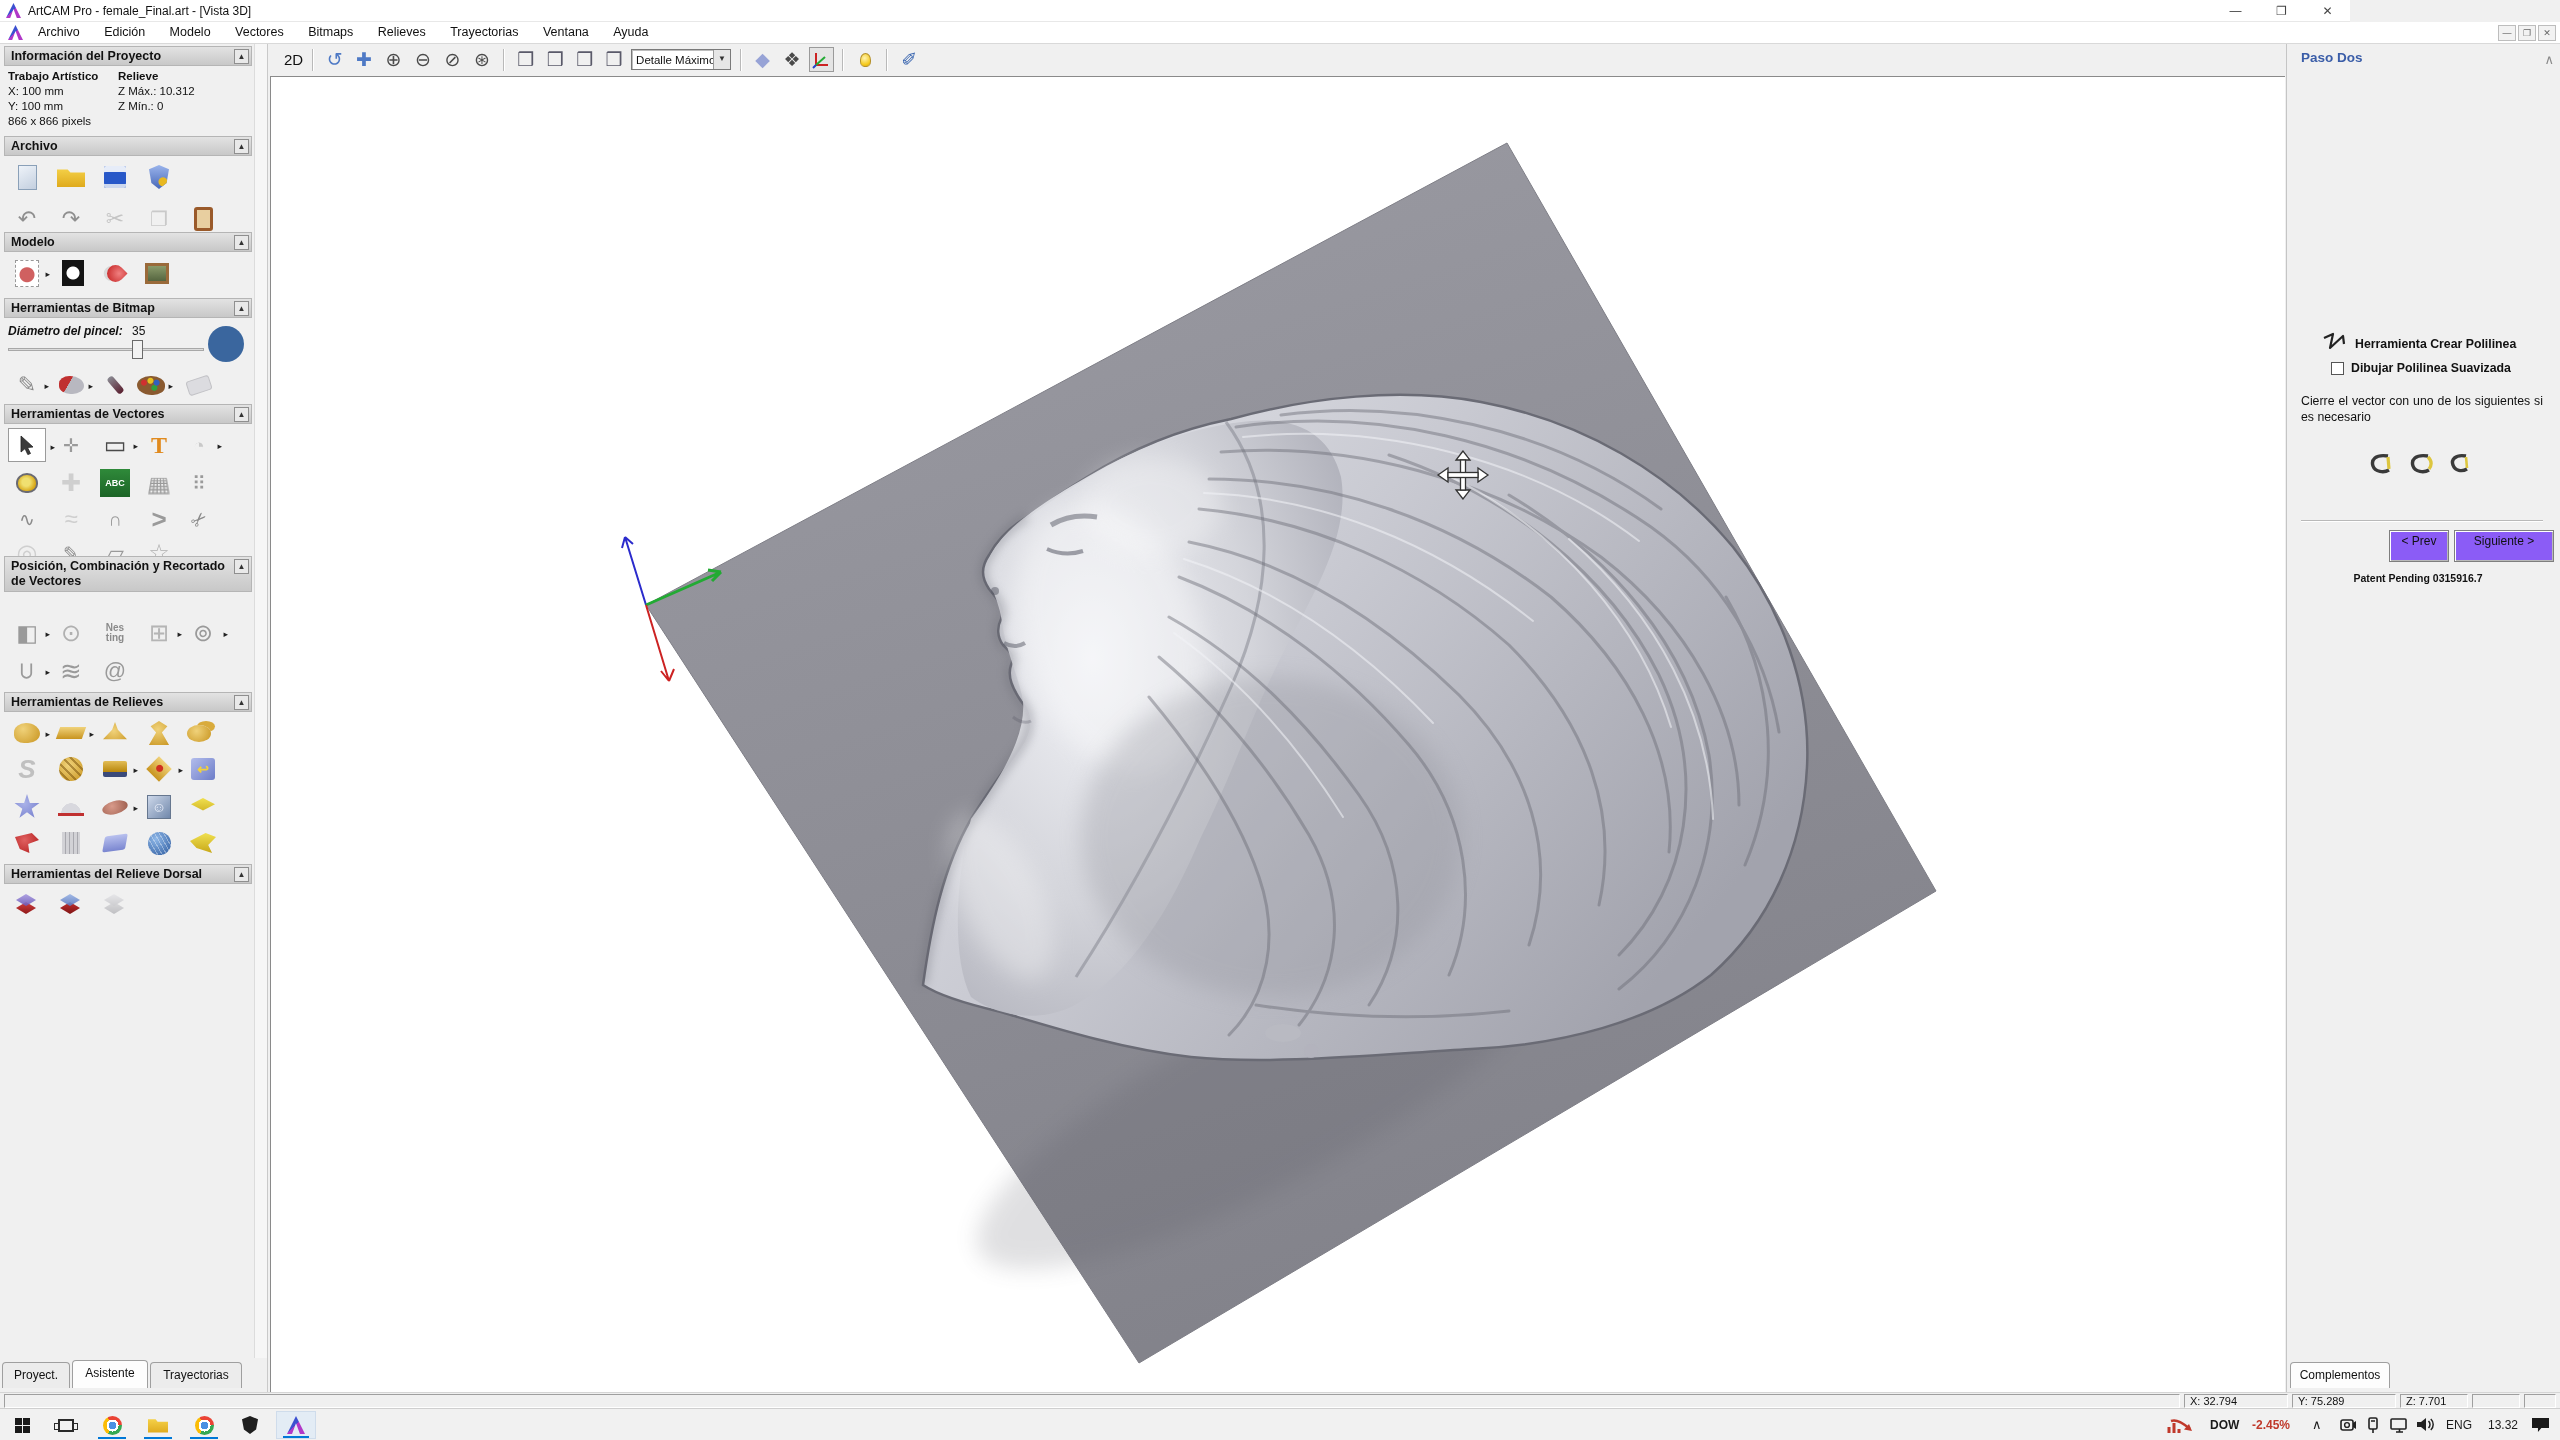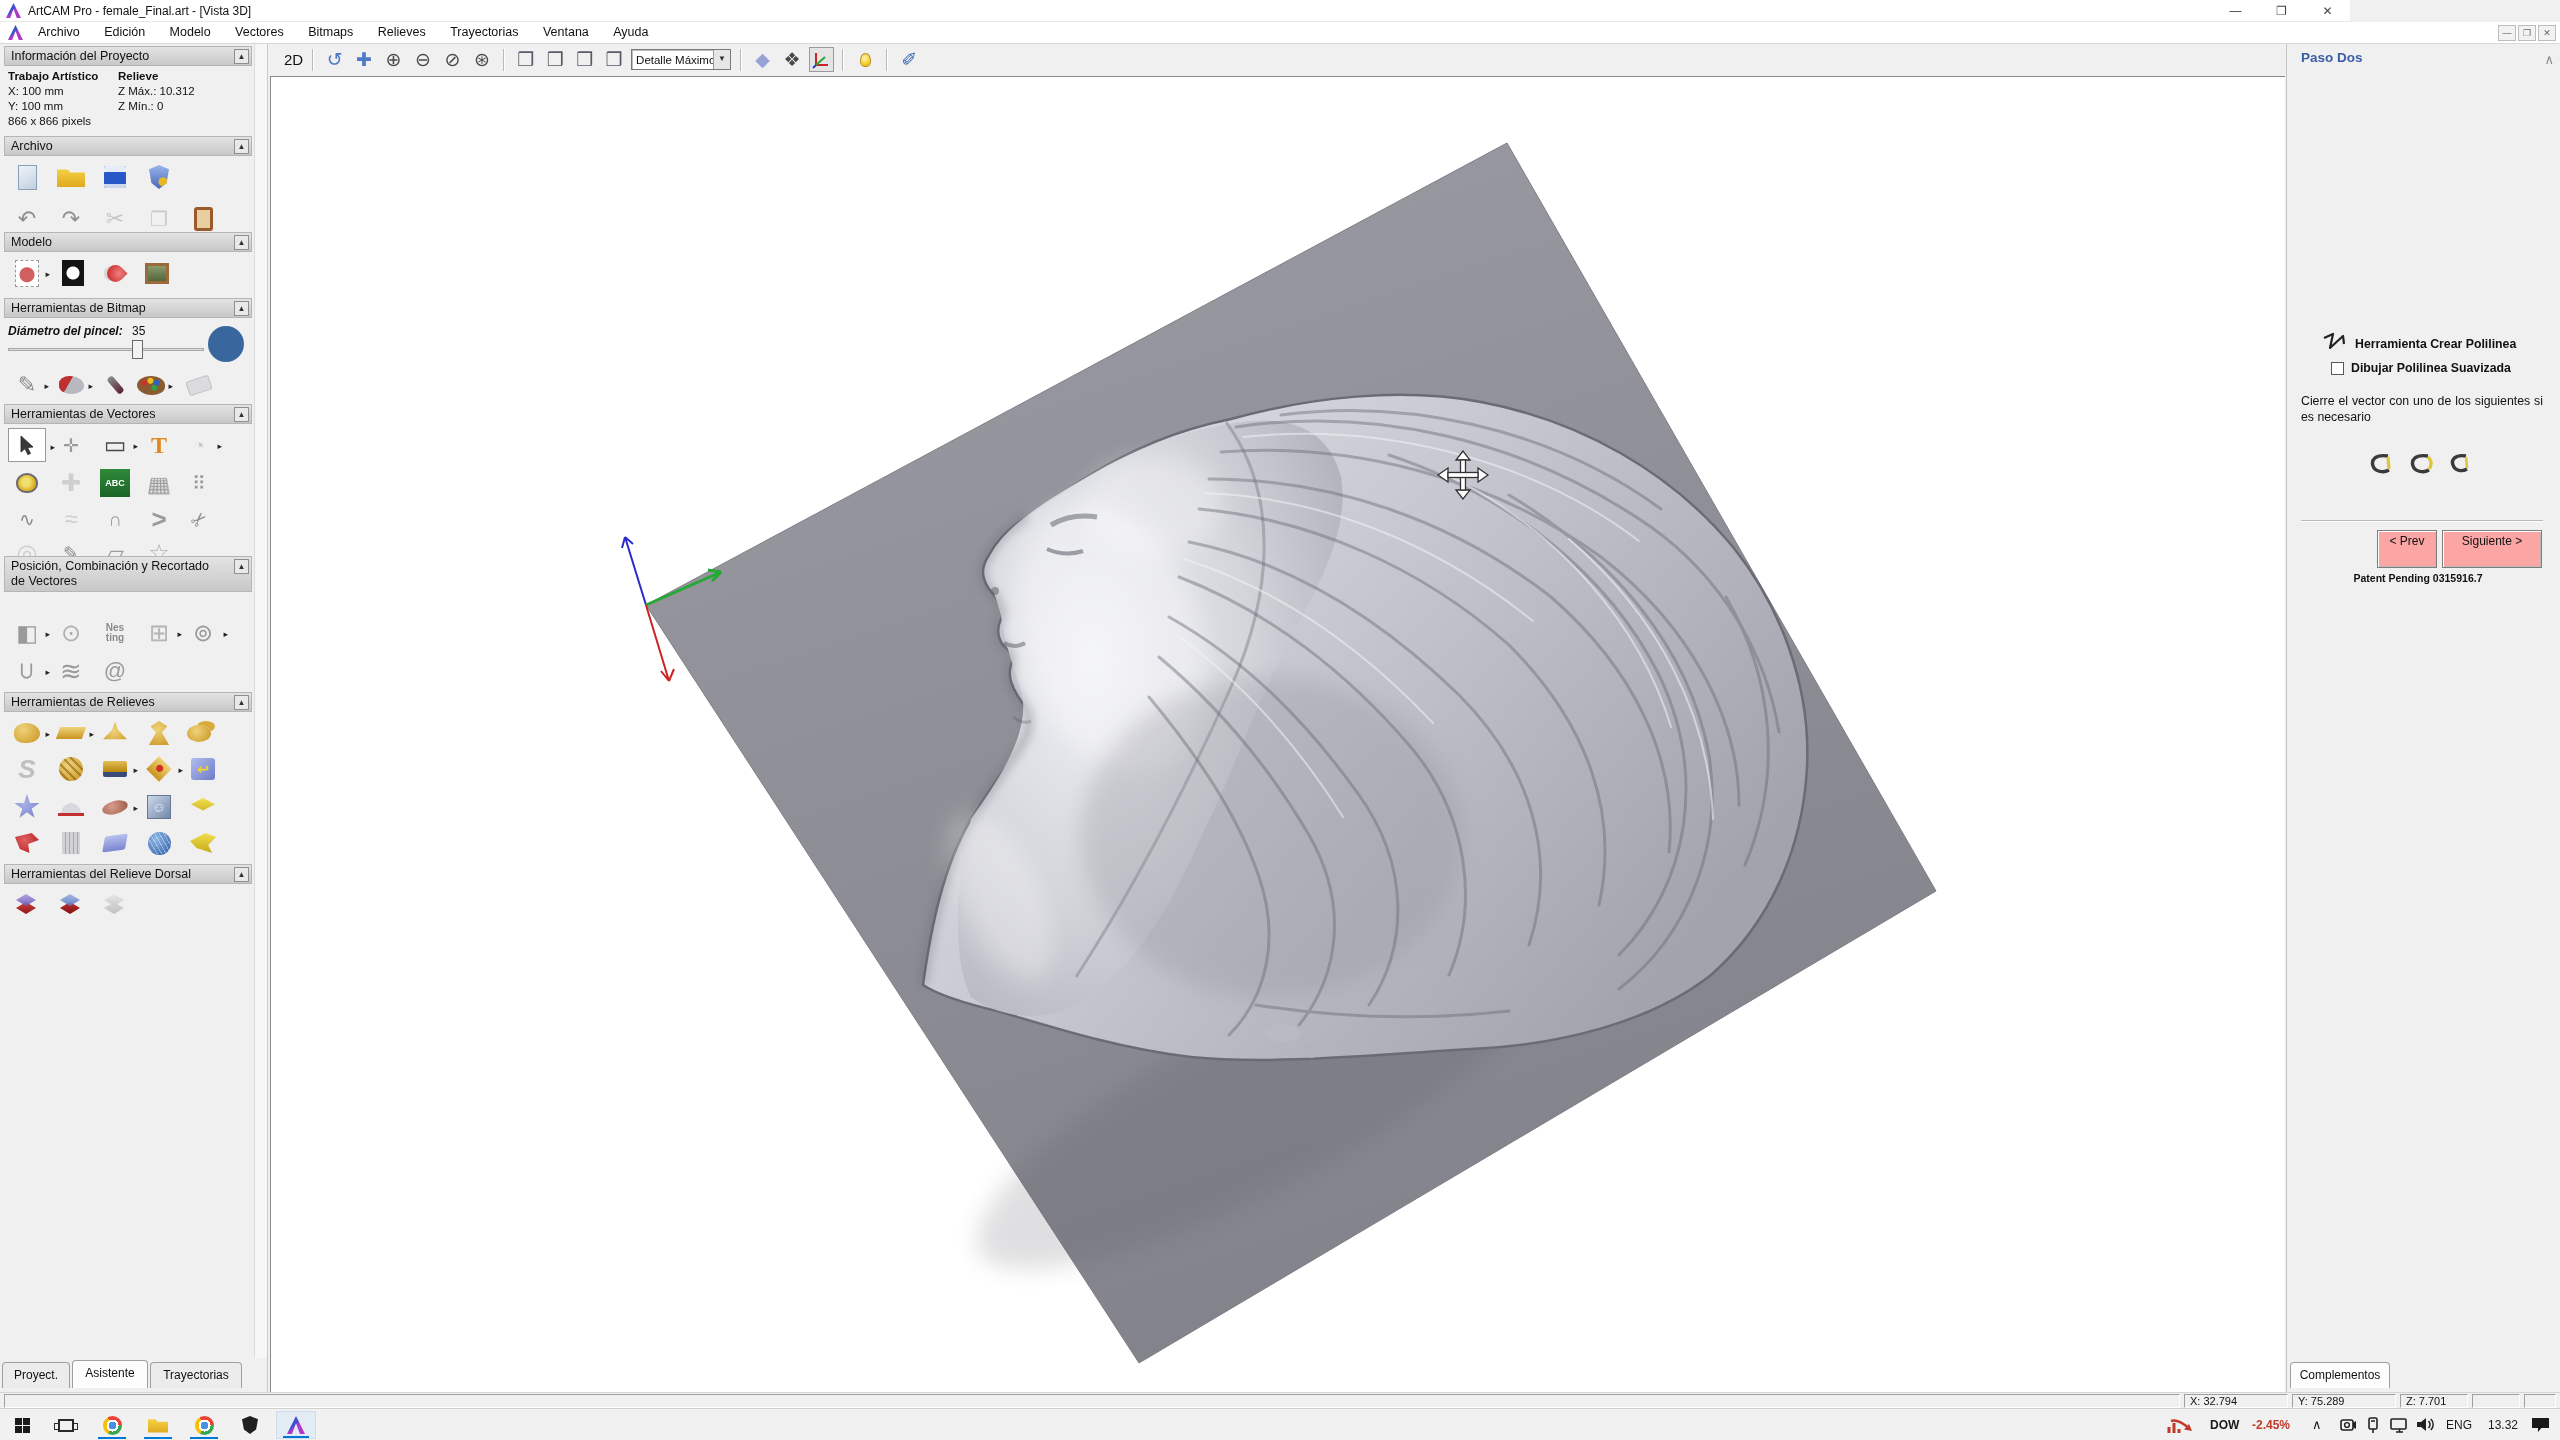--- a/index.html
+++ b/index.html
@@ -11,21 +11,21 @@
   #titlebar { left:0; top:0; width:2350px; height:22px; background:#ffffff; border-bottom:1px solid #e8e8e8; }
   #titlebar .t { position:absolute; left:28px; top:4px; font-size:12px; color:#111; }
   .wbtn { position:absolute; top:0; width:45px; height:22px; text-align:center; line-height:22px; font-size:12px; color:#444; }
   #menubar { left:0; top:22px; width:2560px; height:22px; background:#ffffff; border-bottom:1px solid #d9d9d9; }
   .menuitem { position:relative; display:inline-block; padding:3px 10px; font-size:12.5px; color:#111; }
   .mdibtn { position:absolute; top:3px; width:18px; height:16px; background:#f2f2f2; border:1px solid #bdbdbd; font-size:9px; color:#555; text-align:center; line-height:14px; }
 
   
   #sidebar { left:0; top:44px; width:268px; height:1348px; background:#f0f0f0; border-right:1px solid #c9c9c9; }
   .sechead { left:4px; width:248px; height:20px; background:linear-gradient(#e3e3e3,#c8c8c8); border:1px solid #b5b5b5; }
-  .sechead .tt { position:absolute; left:6px; top:2px; font-size:12.5px; font-weight:normal; color:#111; white-space:pre-line; line-height:15px; }
+  .sechead .tt { position:absolute; left:6px; top:2px; font-size:12.5px; font-weight:bold; color:#111; white-space:pre-line; line-height:15px; }
   .collapse { position:absolute; right:2px; top:2px; width:15px; height:15px; background:#e9e9e9; border:1px solid #8f8f8f; font-size:8px; text-align:center; line-height:14px; color:#333; }
   .infotxt { font-size:11.5px; color:#111; }
   .tb { position:absolute; width:38px; height:34px; display:flex; align-items:center; justify-content:center; }
   .gly { font-size:19px; line-height:1; }
   .fly { position:absolute; font-size:9px; color:#222; }
   .pressed { background:#ffffff; border:1px solid #9a9a9a; }
   .shape { display:inline-block; }
   .dorsl { position:relative; width:26px; height:26px; }
   .dorsl span { position:absolute; left:2px; width:20px; height:12px; clip-path:polygon(50% 0,100% 50%,50% 100%,0 50%); }
 
@@ -46,21 +46,21 @@
   #dropdown .dt { flex:1; font-size:11.5px; padding-left:4px; color:#111; white-space:nowrap; overflow:hidden; }
   #dropdown .db { width:17px; height:19px; background:#e6e6e6; border-left:1px solid #9a9a9a; font-size:8px; text-align:center; line-height:18px; color:#333; }
   .bulb { width:11px; height:14px; border-radius:50% 50% 40% 40%; background:radial-gradient(circle at 40% 35%,#fff3b0,#f4c818 70%,#c9992a); border:1px solid #b5912a; }
   #canvas { left:270px; top:76px; width:2015px; height:1316px; background:#ffffff; border-top:1px solid #8a8a8a; border-left:1px solid #8a8a8a; }
 
   
   #rightpanel { left:2286px; top:44px; width:274px; height:1348px; background:#f0f0f0; border-left:1px solid #c5c5c5; }
   #rp-title { left:14px; top:6px; font-size:13.5px; font-weight:bold; color:#3a5da8; }
   .rp-par { font-size:12.3px; color:#111; text-align:justify; line-height:15.5px; }
   .rp-bold { font-size:12.3px; font-weight:bold; color:#111; }
-  .winbtn { position:absolute; height:38px; background:#fca5a5; border:1px solid #7e7e7e; box-shadow:inset 1px 1px 0 #ffffff, inset -1px -1px 0 #b9b9b9; font-size:12px; text-align:center; line-height:20px; color:#111; }
+  .winbtn { position:absolute; height:32px; background:#8b5cf6; border:1px solid #7e7e7e; box-shadow:inset 1px 1px 0 #ffffff, inset -1px -1px 0 #b9b9b9; font-size:12px; text-align:center; line-height:20px; color:#111;margin-left:12px; }
   .chk { position:absolute; width:13px; height:13px; background:#ffffff; border:1px solid #555; }
 
   
   #statusbar { left:0; top:1392px; width:2560px; height:16px; background:#f0f0f0; border-top:1px solid #d5d5d5; }
   .scell { position:absolute; top:1px; height:14px; background:#f0f0f0; border:1px solid; border-color:#9f9f9f #ffffff #ffffff #9f9f9f; font-size:11px; color:#111; padding:0 5px; line-height:12px; }
   #taskbar { left:0; top:1408px; width:2560px; height:32px; background:#f1f1f1; border-top:1px solid #cfcfcf; }
   .tkbtn { position:absolute; top:2px; width:40px; height:28px; display:flex; align-items:center; justify-content:center; }
   .tkbtn.open::after { content:""; position:absolute; left:6px; right:6px; bottom:0; height:2px; background:#0078d7; }
   .tkbtn.activeapp { background:#e3ecf5; border:1px solid #cfdceb; }
   .winlogo { width:15px; height:15px; background:

